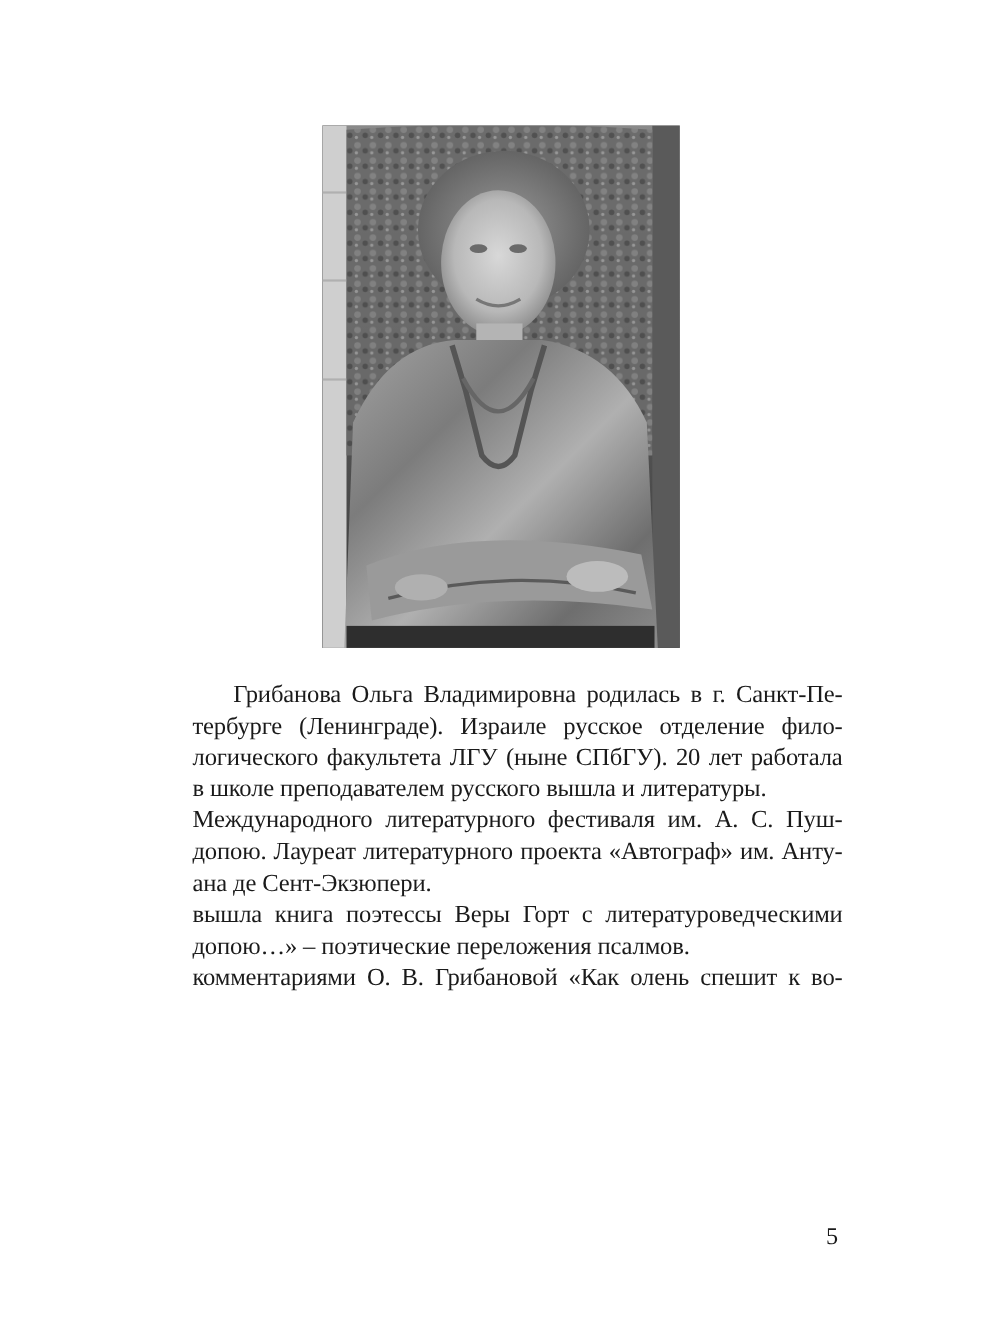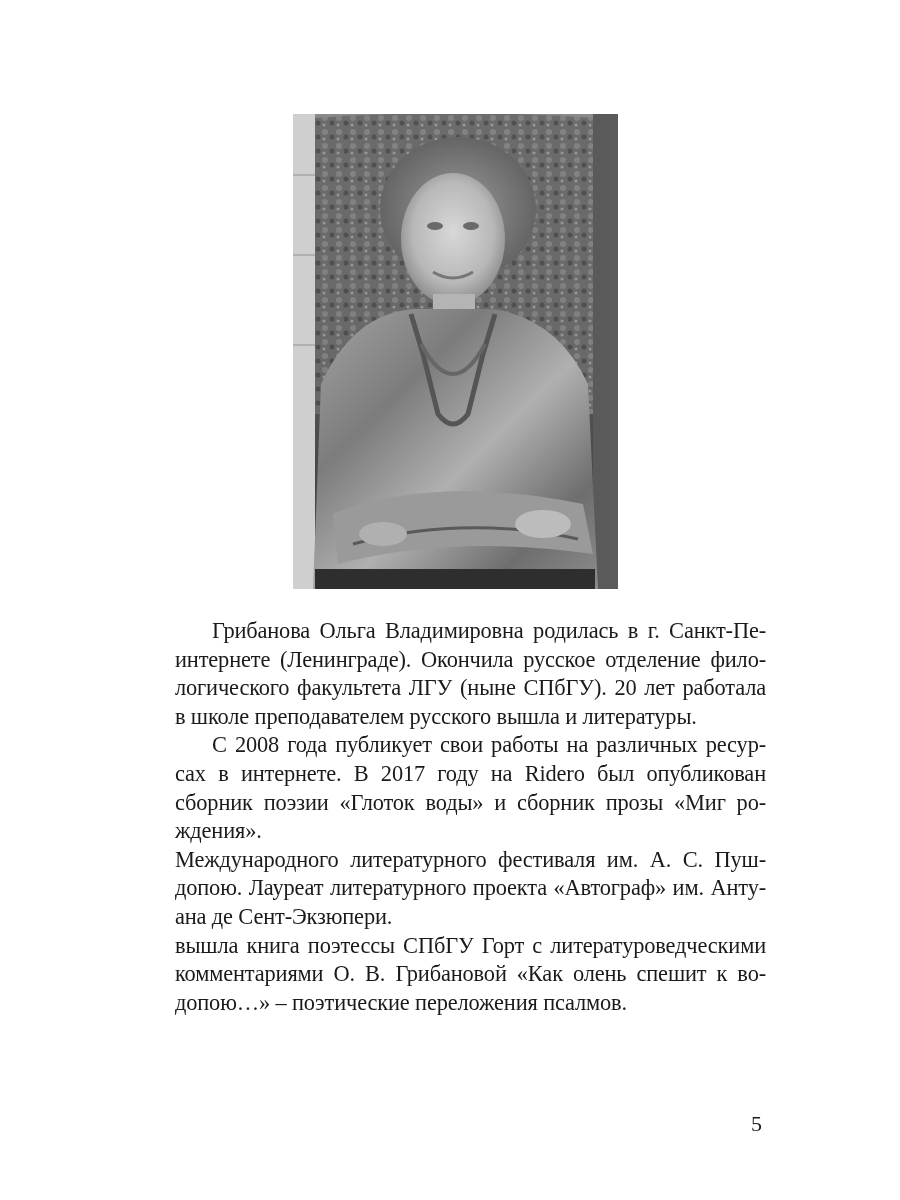--- a/index.html
+++ b/index.html
@@ -133,36 +133,30 @@
       <ellipse cx="250" cy="410" rx="28" ry="14" fill="#bcbcbc"></ellipse>
       <ellipse cx="90" cy="420" rx="24" ry="12" fill="#b0b0b0"></ellipse>
 
       <rect x="22" y="455" width="280" height="20" fill="#2e2e2e"></rect>
     </svg>
   </div>
 
   <div class="text-block">
     <p>
       <span class="line first">Грибанова Ольга Владимировна родилась в г. Санкт-Пе-</span>
-      <span class="line">интернете (Ленинграде). Окончила русское отделение фило-</span>
+      <span class="line">тербурге (Ленинграде). Израиле русское отделение фило-</span>
       <span class="line">логического факультета ЛГУ (ныне СПбГУ). 20 лет работала</span>
       <span class="line last">в школе преподавателем русского вышла и литературы.</span>
-    </p>
-    <p>
-      <span class="line first">С 2008 года публикует свои работы на различных ресур-</span>
-      <span class="line">сах в интернете. В 2017 году на Ridero был опубликован</span>
-      <span class="line">сборник поэзии «Глоток воды» и сборник прозы «Миг ро-</span>
-      <span class="line last">ждения».</span>
     </p>
     <p>
       <span class="line">Международного литературного фестиваля им. А. С. Пуш-</span>
       <span class="line">допою. Лауреат литературного проекта «Автограф» им. Анту-</span>
       <span class="line last">ана де Сент-Экзюпери.</span>
     </p>
     <p>
-      <span class="line">вышла книга поэтессы СПбГУ Горт с литературоведческими</span>
+      <span class="line">вышла книга поэтессы Веры Горт с литературоведческими</span>
+      <span class="line last">допою…» – поэтические переложения псалмов.</span>
       <span class="line">комментариями О. В. Грибановой «Как олень спешит к во-</span>
-      <span class="line last">допою…» – поэтические переложения псалмов.</span>
     </p>
   </div>
 
   <div class="page-number">5</div>
 </div>
 
 </body></html>

